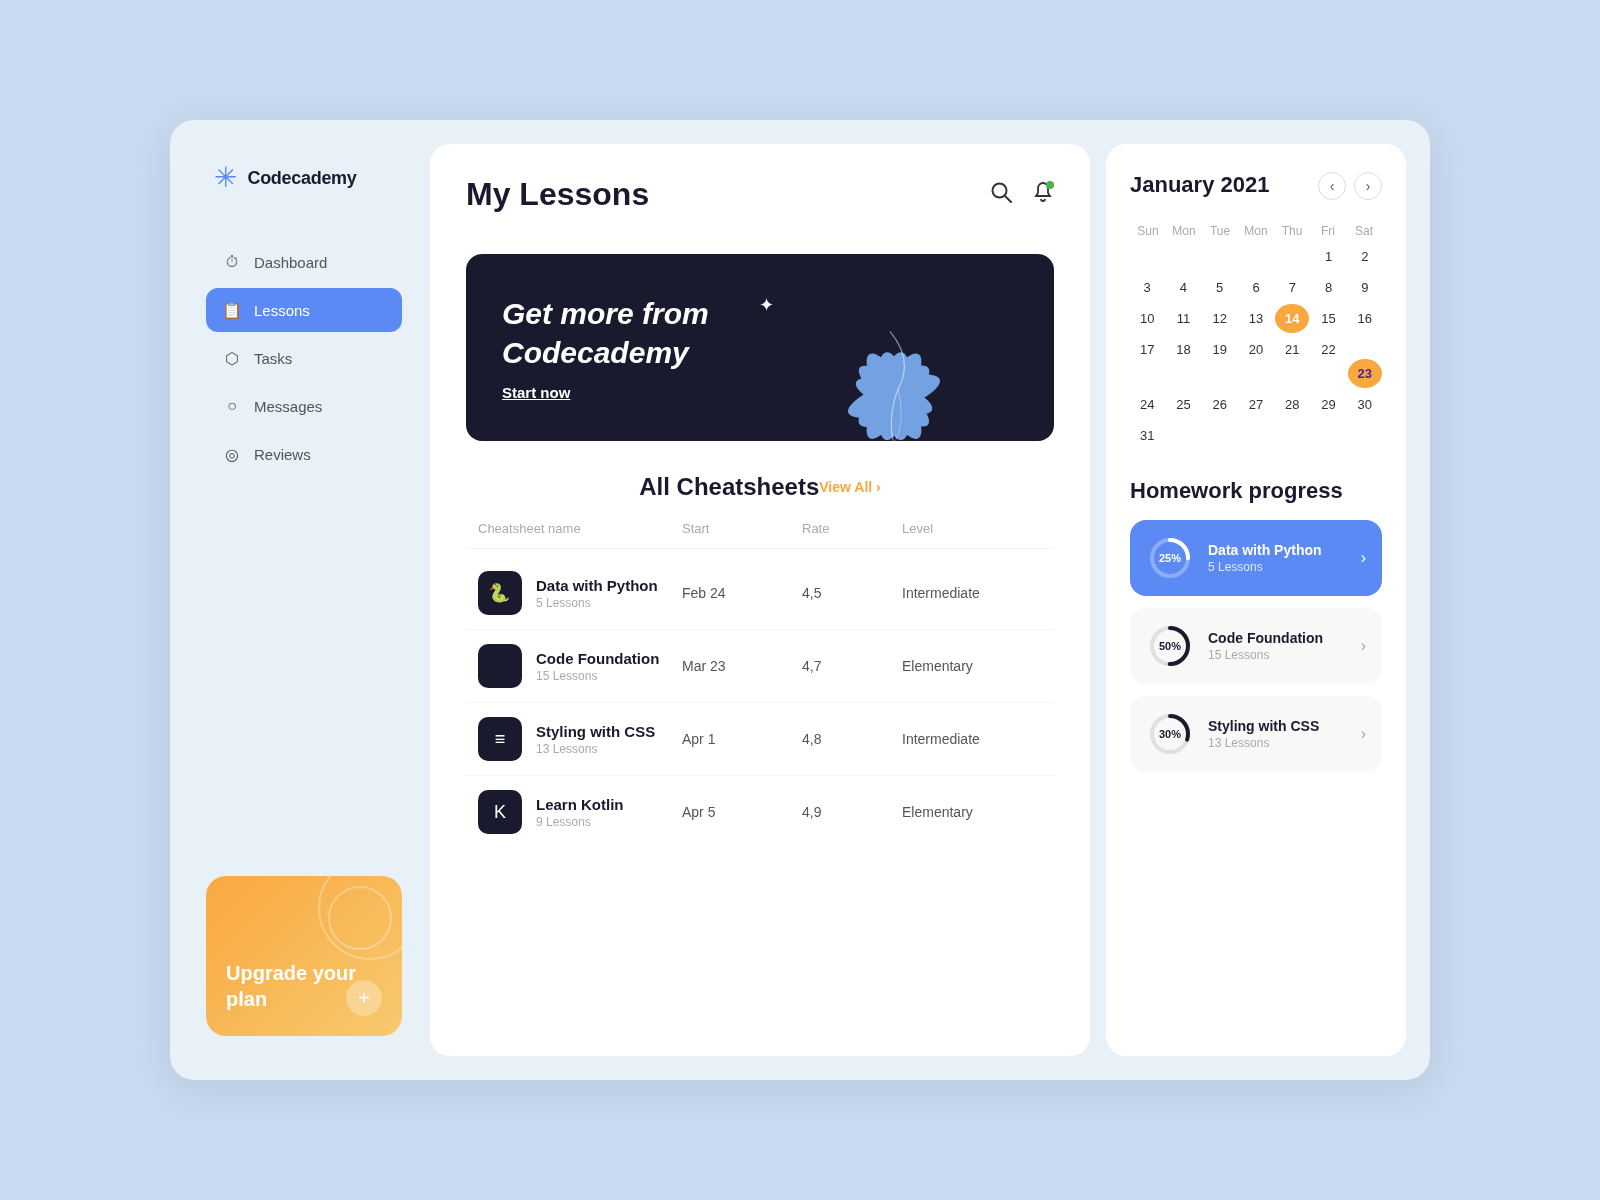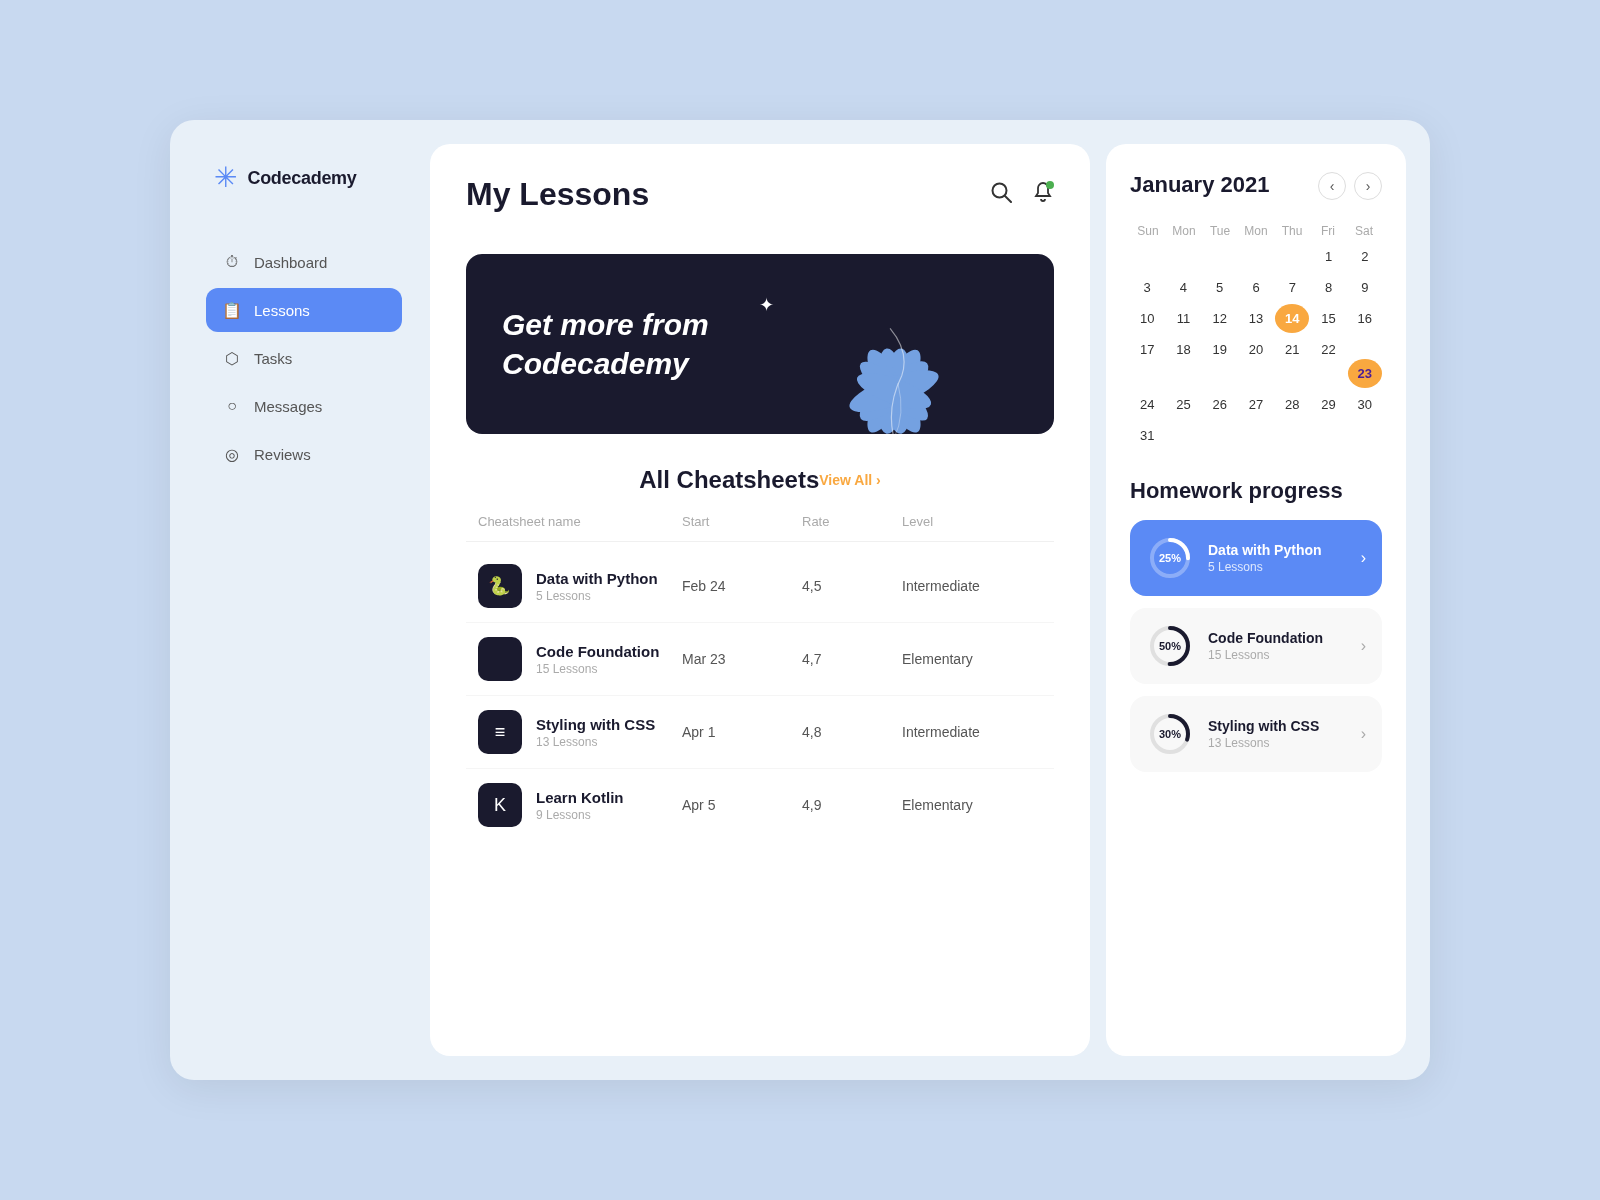--- a/index.html
+++ b/index.html
@@ -461,20 +461,24 @@
       </div>
       <div class="nav-item">
         <span class="nav-icon">○</span>
         <span>Messages</span>
       </div>
       <div class="nav-item">
         <span class="nav-icon">◎</span>
         <span>Reviews</span>
       </div>
     </nav>
+    <div class="upgrade-card">
+      <span class="upgrade-text">Upgrade your plan</span>
+      <div class="upgrade-btn">+</div>
+    </div>
   </div>
 
   <div class="main-content">
     <div class="main-header">
       <h1 class="main-title">My Lessons</h1>
       <div class="header-icons">
         <div class="header-icon">
           <svg width="22" height="22" viewBox="0 0 22 22" fill="none">
             <circle cx="9.5" cy="9.5" r="7" stroke="#333" stroke-width="2"></circle>
             <line x1="15" y1="15" x2="21" y2="21" stroke="#333" stroke-width="2" stroke-linecap="round"></line>
@@ -488,20 +492,21 @@
           <div class="bell-dot"></div>
         </div>
       </div>
     </div>
 
     <div class="promo-banner">
       <div class="promo-text">
         <span>Get more from</span><br>
         <span>Codecademy</span>
       </div>
+      <span class="promo-link">Start now</span>
       <div class="sparkle">✦</div>
       <div class="promo-decoration">
         <svg viewBox="0 0 200 280" class="flower-svg" xmlns="http://www.w3.org/2000/svg">
 
           <g fill="#7eb0f5" opacity="0.9">
             <ellipse cx="100" cy="200" rx="18" ry="60" transform="rotate(-30 100 200)"></ellipse>
             <ellipse cx="100" cy="200" rx="18" ry="55" transform="rotate(-10 100 200)"></ellipse>
             <ellipse cx="100" cy="200" rx="18" ry="55" transform="rotate(10 100 200)"></ellipse>
             <ellipse cx="100" cy="200" rx="18" ry="60" transform="rotate(30 100 200)"></ellipse>
             <ellipse cx="100" cy="200" rx="18" ry="55" transform="rotate(50 100 200)"></ellipse>

